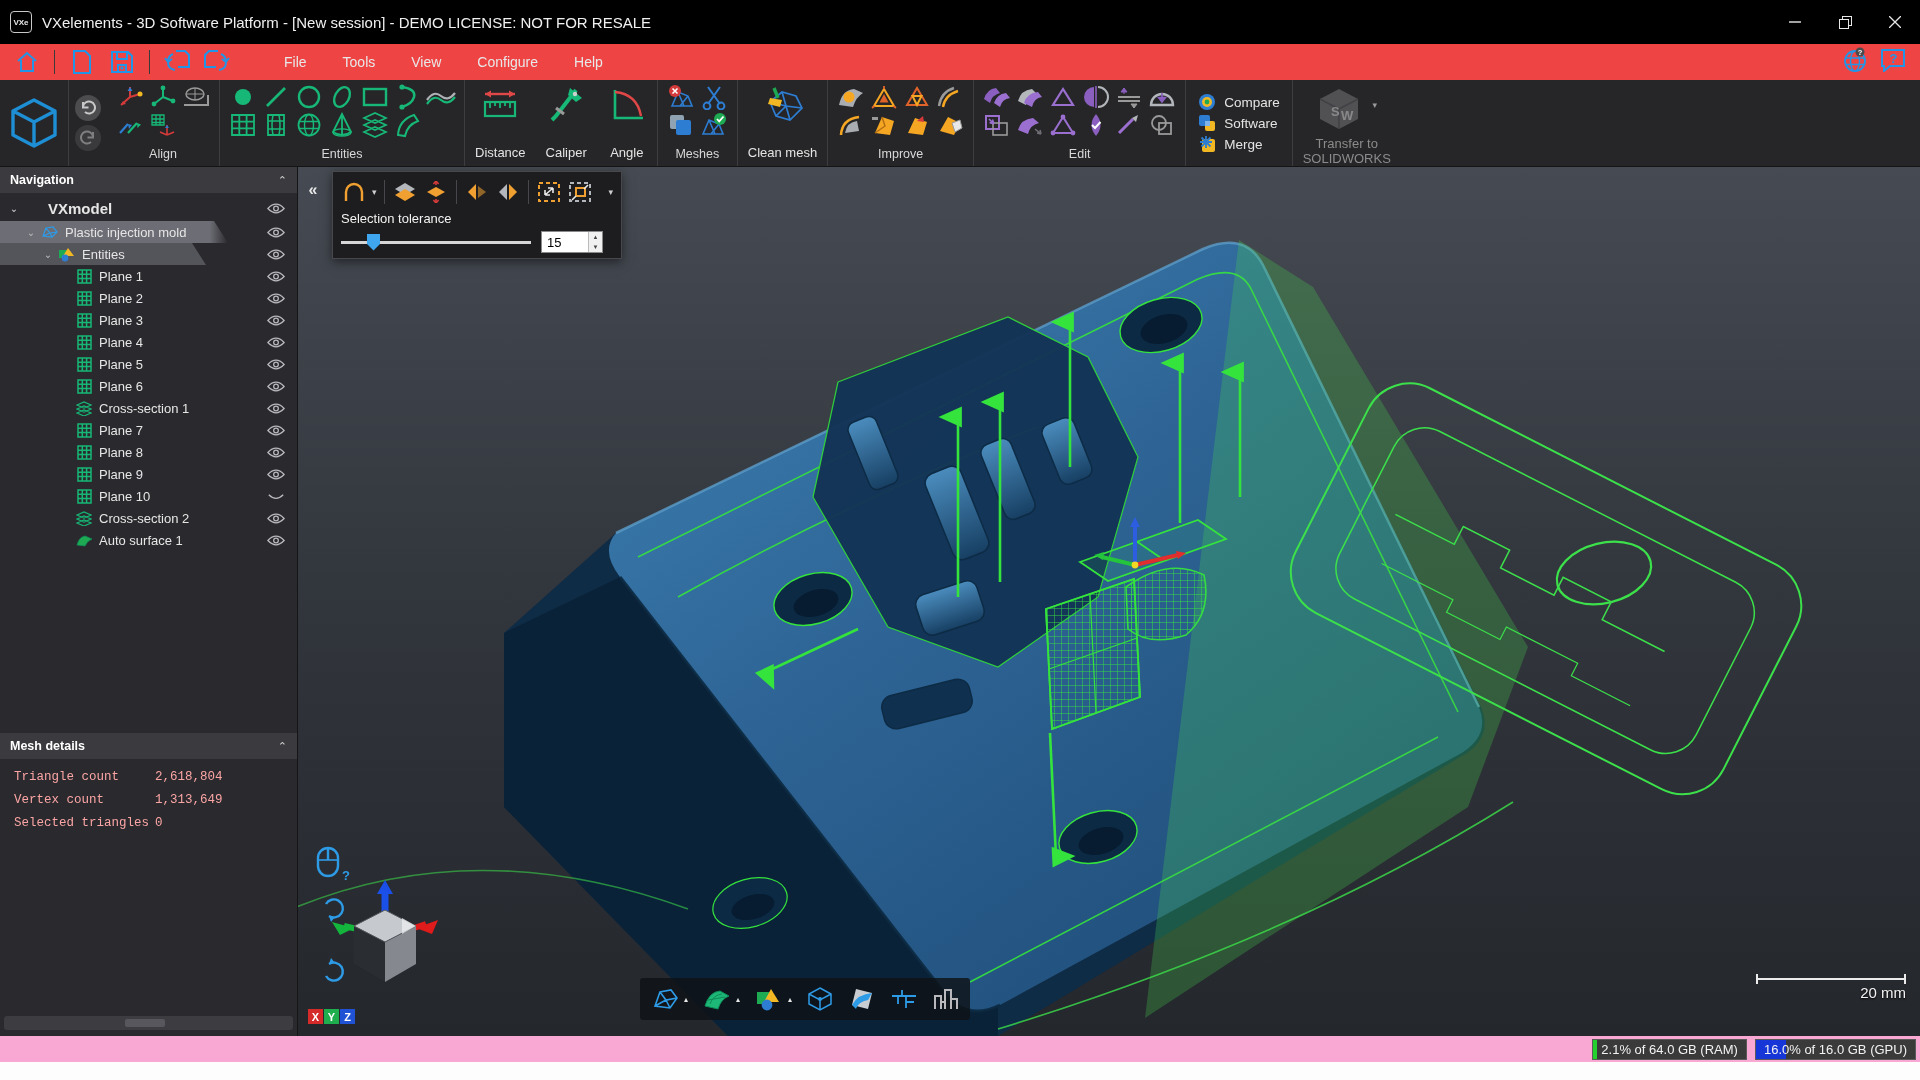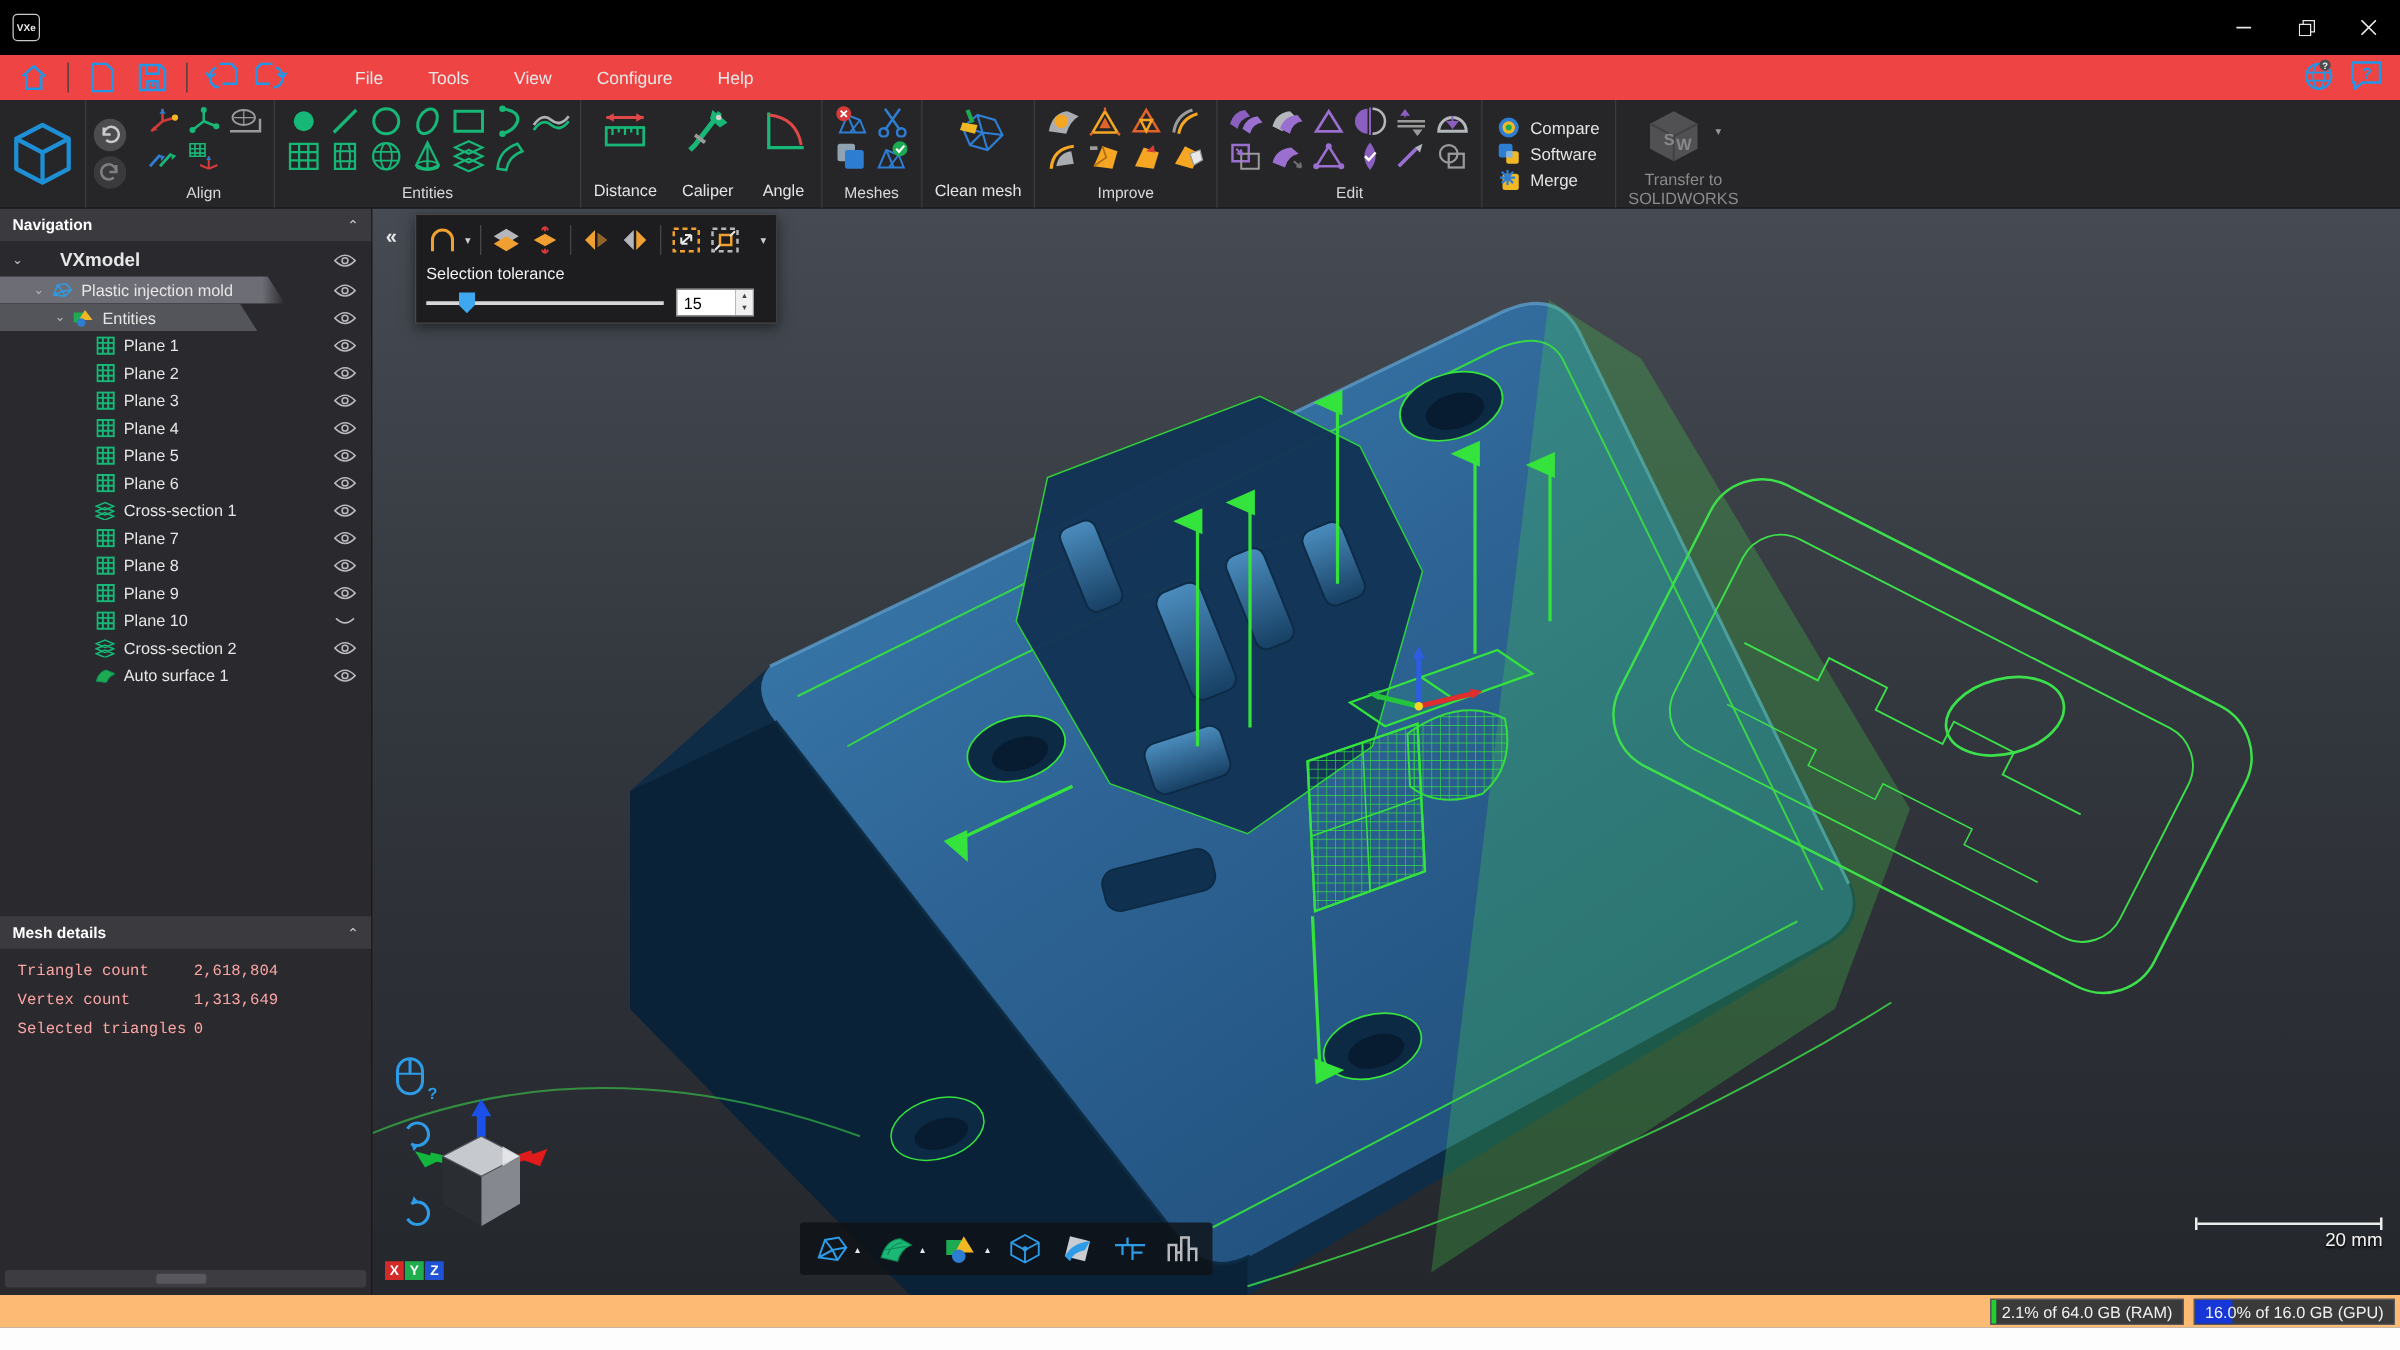--- a/index.html
+++ b/index.html
@@ -106,38 +106,39 @@
   .scalebar span { color:#f2f2f2; font-size:15px; text-shadow:0 1px 2px #000; }
 
   .mousehelp { position:absolute; left:16px; bottom:148px; }
   .navcube { position:absolute; left:22px; bottom:32px; }
   .xyz { position:absolute; left:10px; bottom:12px; display:flex; gap:1px; }
   .xyz span { width:15px; height:15px; font-size:11px; font-weight:bold; color:#fff;
     display:flex; align-items:center; justify-content:center; }
   .xyz .ax { background:#d42a2a; } .xyz .ay { background:#1fae4d; } .xyz .az { background:#1f52d4; }
 
   
-  .statusbar { position:absolute; left:0; top:1036px; width:100%; height:26px; background:#fdba74;
+  .statusbar { position:absolute; left:0; top:1036px; width:100%; height:26px; background:#f9a8d4;
     display:flex; align-items:center; justify-content:flex-end; gap:8px; padding-right:4px; }
   .statbox { position:relative; height:21px; background:#3a3a3a; border:1px solid #5a5a5a;
     display:flex; align-items:center; padding:0 8px; color:#f2f2f2; font-size:13px; overflow:hidden; }
   .statbox .fill { position:absolute; left:0; top:0; bottom:0; }
   .statbox span { position:relative; }
   .ram .fill { width:4px; background:#23d12e; }
   .gpu .fill { width:30px; background:#1636d8; }
   .whitestrip { position:absolute; left:0; top:1062px; width:100%; height:18px; background:#fdfdfd; }
 </style>
 </head>
 <body>
 
 <div class="app">
 
   <header class="titlebar">
     <div class="tb-left">
       <span class="appbadge">VXe</span>
+      <span class="tb-title">VXelements - 3D Software Platform - [New session] - DEMO LICENSE: NOT FOR RESALE</span>
     </div>
     <div class="tb-controls">
       <span class="wbtn">
           <svg width="12" height="12">
             <line x1="0" y1="6" x2="12" y2="6" stroke="#e8e8e8" stroke-width="1.4"></line>
           </svg>
         </span>
       <span class="wbtn">
           <svg width="13" height="13">
             <rect x="3.5" y="0.5" width="9" height="9" fill="none" stroke="#e8e8e8"></rect>

